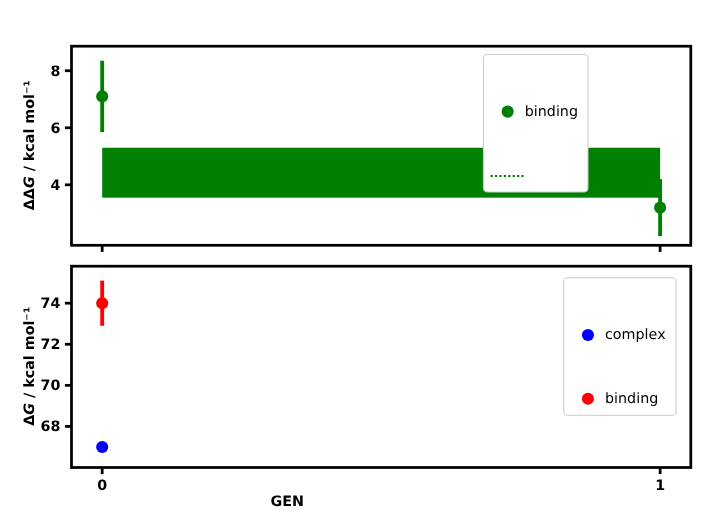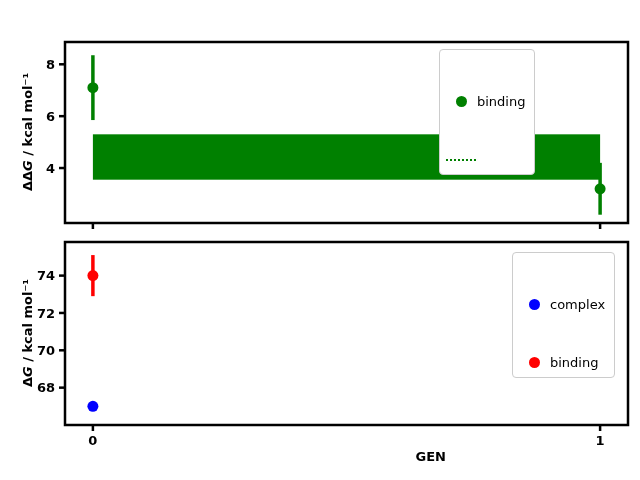--- a/index.html
+++ b/index.html
@@ -13,21 +13,21 @@
     position:absolute; left:0; top:6px; width:640px; text-align:center;
     font-size:14px; font-weight:bold; color:#000;
   }
   .ylabel {
     position:absolute; white-space:nowrap; font-size:13px; font-weight:bold; color:#000;
     transform:translate(-50%,-50%) rotate(-90deg);
   }
   #ylabel-top  { left:27px; top:132px; }
   #ylabel-bot  { left:27px; top:333px; }
   .xlabel {
-    position:absolute; left:246px; top:449px; width:200px; text-align:right;
+    position:absolute; left:246px; top:449px; width:200px; text-align:left;
     font-size:13px; font-weight:bold; color:#000;
   }
   .legend {
     position:absolute; background:#ffffff; border:1px solid #cccccc; border-radius:4px;
     padding:4px 9px 4px 5px; font-size:13px; color:#000;
   }
   #legend-top { left:439px; top:49px; }
   #legend-bot { left:512px; top:252px; }
   .legend-row { display:flex; align-items:center; height:21px;margin-top:37px; }
   .lg-marker { width:32px; display:flex; justify-content:center; align-items:center; flex:none; }

